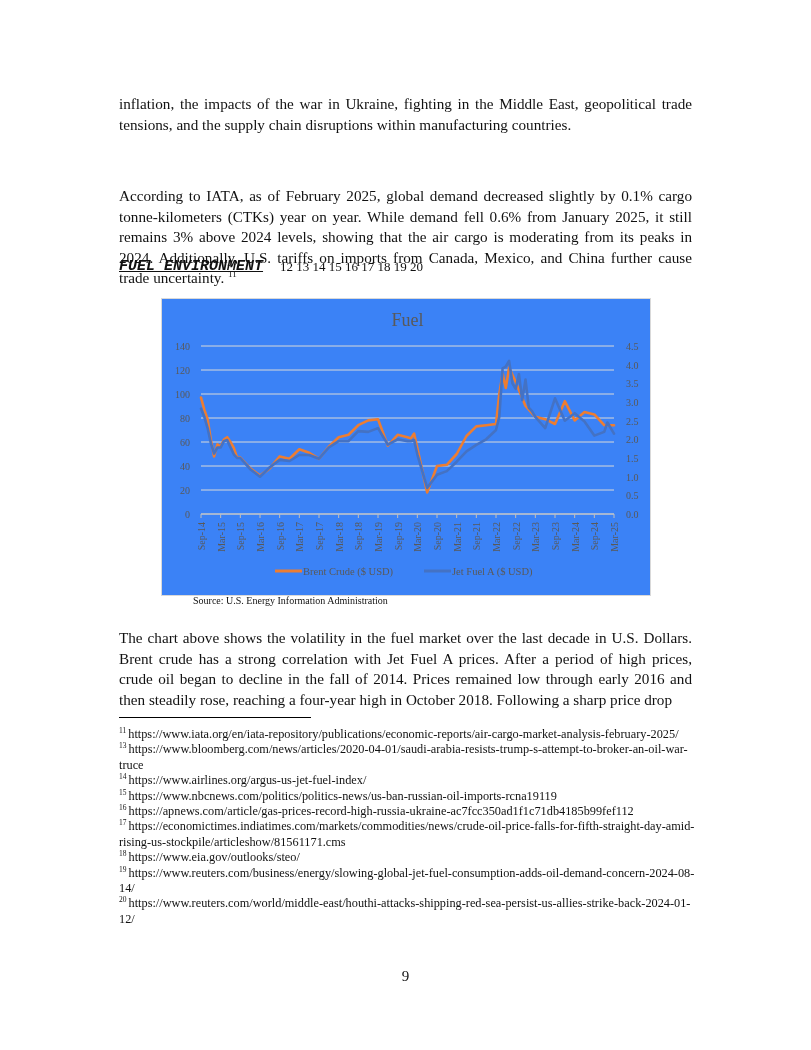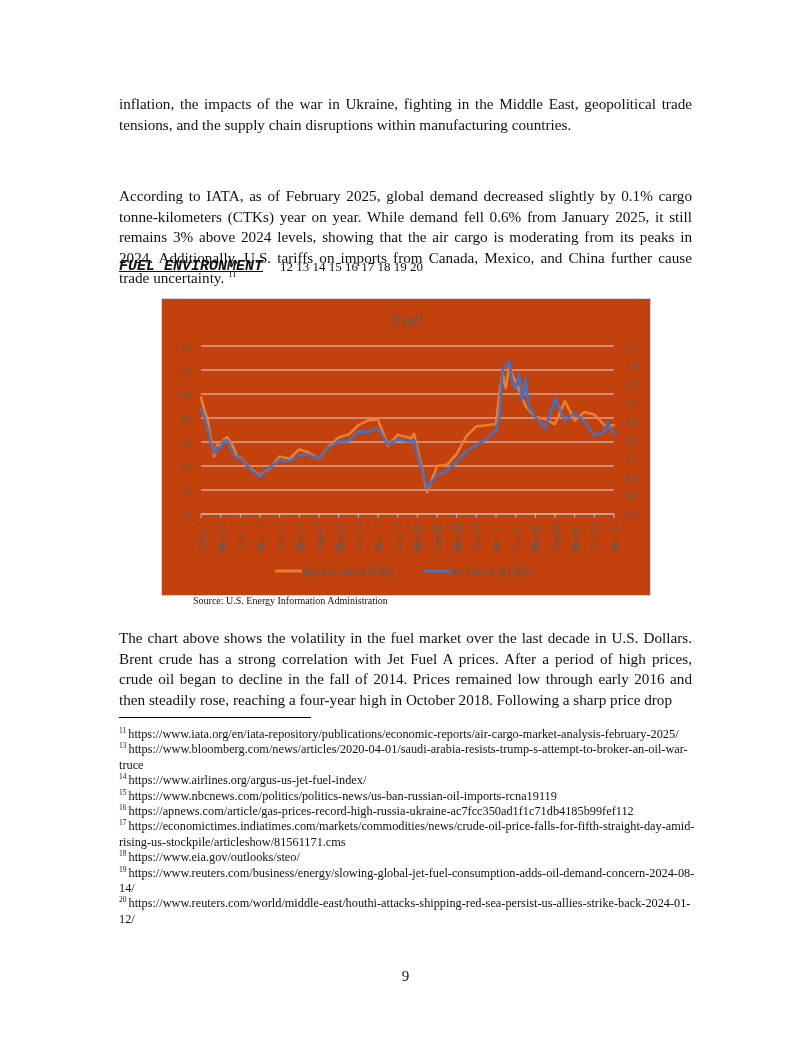--- a/index.html
+++ b/index.html
@@ -7,21 +7,21 @@
          font-family: "Liberation Serif", "DejaVu Serif", serif; color: #111; }
   .para { position: absolute; left: 119px; width: 573px; font-size: 15.2px; line-height: 20.6px;
           text-align: justify; margin: 0; }
   .para sup { font-size: 9px; vertical-align: super; line-height: 0; }
   #p1 { top: 94px; }
   #p2 { top: 142px; margin-top: 44px; }
   .heading { position: absolute; left: 119px; top: 258px; font-size: 15px; font-weight: bold;
              font-style: italic; text-decoration: underline; margin: 0; font-family: Liberation Mono, monospace; }
   .heading-sups { position: absolute; left: 280px; top: 259px; font-size: 13px; }
   .chart-box { position: absolute; left: 161px; top: 298px; width: 488px; height: 296px;
-               border: 1px solid #d9d9d9; background: #c2410c; text-align: center; }
+               border: 1px solid #d9d9d9; background: #3b82f6; text-align: center; }
   .chart-box svg { position: absolute; left: 0; top: 0; }
   .source { position: absolute; left: 193px; top: 595px; font-size: 10px; }
   #p3 { top: 628px; }
   .fn-rule { position: absolute; left: 119px; top: 717px; width: 192px; border-top: 1px solid #000; }
   .footnotes { position: absolute; left: 119px; top: 727px; width: 580px; font-size: 12.3px; line-height: 15.4px; }
   .fn { margin: 0; }
   .fn sup { font-size: 7.5px; vertical-align: super; line-height: 0; margin-right: 2px; }
   .page-num { position: absolute; left: 0; width: 811px; top: 968px; text-align: center; font-size: 15px; }
 </style>
 </head>

